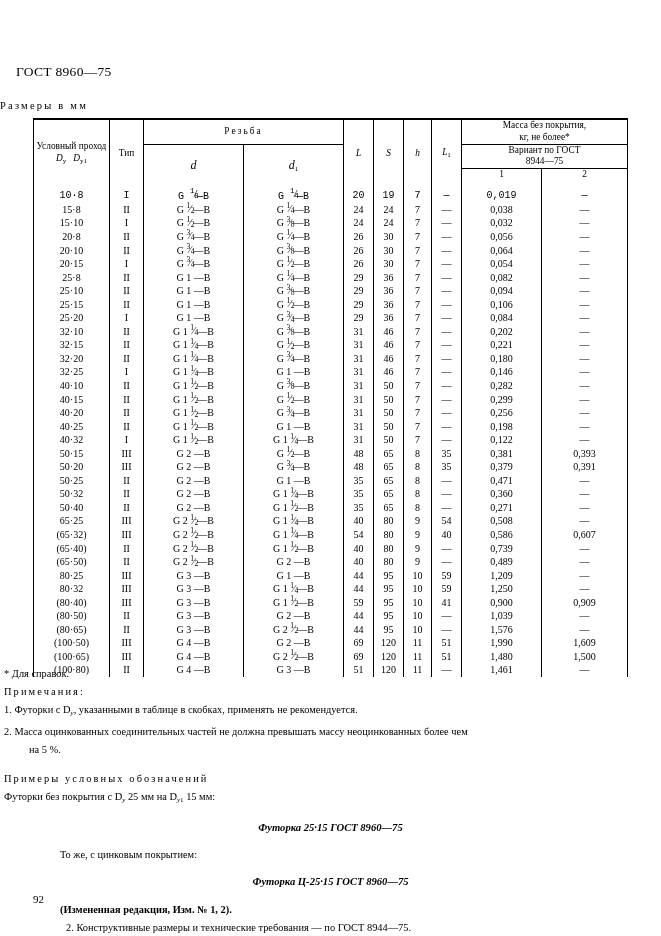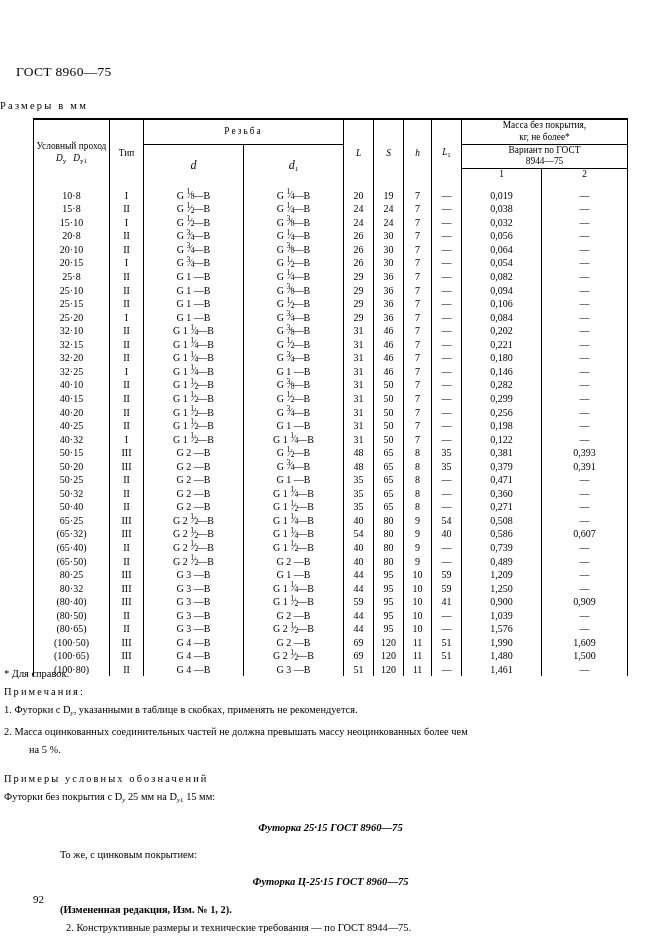--- a/index.html
+++ b/index.html
@@ -37,21 +37,21 @@
     padding:0;
     text-align:center;
     vertical-align:middle;
     font-weight:normal;
   }
   table.main thead tr:first-child th{border-top:2.2px solid #000;}
   .hdr-cell{font-size:9.4px;line-height:1.25;padding:3px 2px;}
   .hdr-spaced{letter-spacing:2px;}
   .hdr-rule{border-bottom:1px solid #000;}
   tbody td{height:13.55px;line-height:13.55px;font-size:10px;white-space:nowrap;}
-  tbody tr:first-child td{padding-top:2px;}
+  tbody tr:first-child td{padding-top:2px;font-family:Liberation Mono, monospace;}
   .ital{font-style:italic;}
 
   
   .fr{display:inline-block;position:relative;font-size:8px;line-height:1;
       vertical-align:-0.18em;width:7px;height:11px;}
   .fr .n{position:absolute;top:-1px;left:0px;font-size:7.6px;}
   .fr .s{position:absolute;top:1px;left:2.6px;font-size:10px;}
   .fr .d{position:absolute;top:4px;left:4.2px;font-size:7.6px;}
 
   .sub{font-size:7px;vertical-align:-0.32em;}

